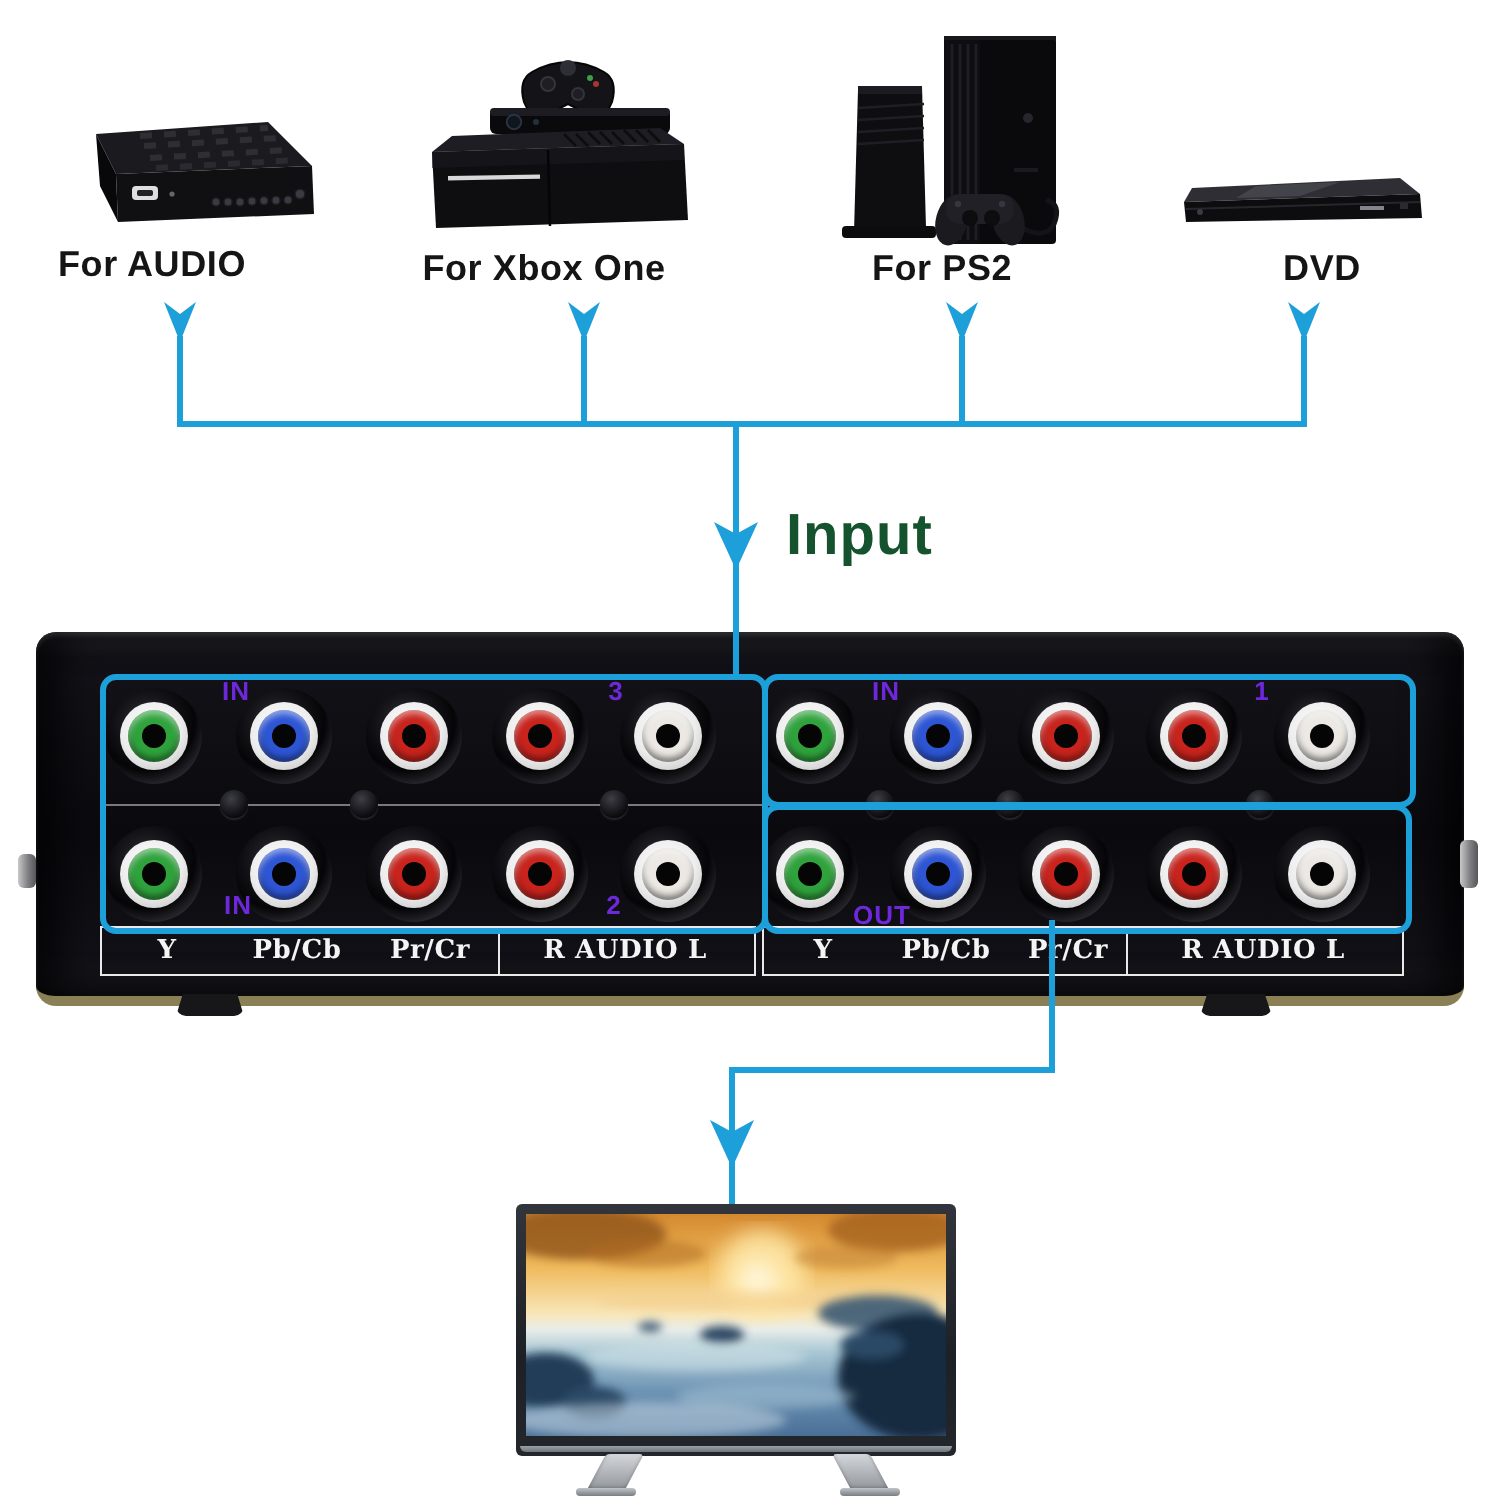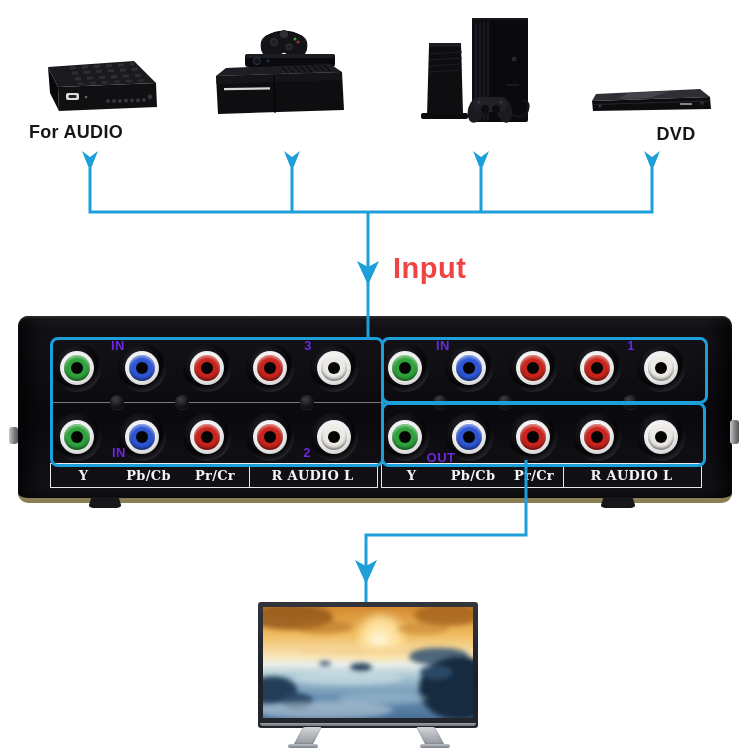--- a/index.html
+++ b/index.html
@@ -5,21 +5,21 @@
   html,body{margin:0;padding:0;background:#fff;}
   .stage{position:relative;width:750px;height:750px;background:#fff;overflow:hidden;
          font-family:"Liberation Sans",sans-serif;}
   .abs{position:absolute;}
 
   
   .dev-label{position:absolute;height:22px;text-align:center;font-size:18px;font-weight:bold;
              color:#151515;letter-spacing:.3px;white-space:nowrap;}
 
   
-  .flow-label{position:absolute;font-size:29px;font-weight:bold;color:#ef4444;letter-spacing:.5px;}
+  .flow-label{position:absolute;font-size:29px;font-weight:bold;color:#14532d;letter-spacing:.5px;}
 
   
   svg.wires{position:absolute;left:0;top:0;pointer-events:none;}
   .ln{stroke:#1d9fd9;stroke-width:3;fill:none;}
   .dart{fill:#1d9fd9;}
 
   
   .switcher{position:absolute;left:18px;top:316px;width:714px;height:182px;border-radius:10px;
     background:linear-gradient(180deg,#2c2c33 0%,#121218 7%,#0a0a0e 55%,#101016 88%,#17171c 97%);
     border-bottom:5px solid #8b7f55;
@@ -178,21 +178,23 @@
       <polygon points="40,9 82,7 62,14 30,15" fill="#55555c" opacity=".55"></polygon>
       <polygon points="4,17 122,13 123,25 5,27" fill="#0d0d10"></polygon>
       <line x1="5" y1="20.5" x2="122" y2="17" stroke="#26262c" stroke-width="1"></line>
       <rect x="92" y="19" width="12" height="2" fill="#9a9aa2" opacity=".85"></rect>
       <rect x="112" y="17.5" width="4" height="3" fill="#2a2a30"></rect>
       <circle cx="12" cy="22" r="1.5" fill="#3a3a42"></circle>
     </g>
   </svg>
 
   <div class="dev-label" style="left:16px;top:122px;width:120px">For AUDIO</div>
-  <div class="dev-label" style="left:616px;top:124px;width:120px">DVD</div>
+  <div class="dev-label" style="left:196px;top:124px;width:152px">For Xbox One</div>
+  <div class="dev-label" style="left:411px;top:124px;width:120px">For PS2</div>
+  <div class="dev-label" style="left:601px;top:124px;width:120px">DVD</div>
 
   <div class="switcher"></div>
   <div class="seam"></div>
 
   <div class="screw" style="left:117px;top:402px"></div>
   <div class="screw" style="left:182px;top:402px"></div>
   <div class="screw" style="left:307px;top:402px"></div>
   <div class="screw" style="left:440px;top:402px"></div>
   <div class="screw" style="left:505px;top:402px"></div>
   <div class="screw" style="left:630px;top:402px"></div>

